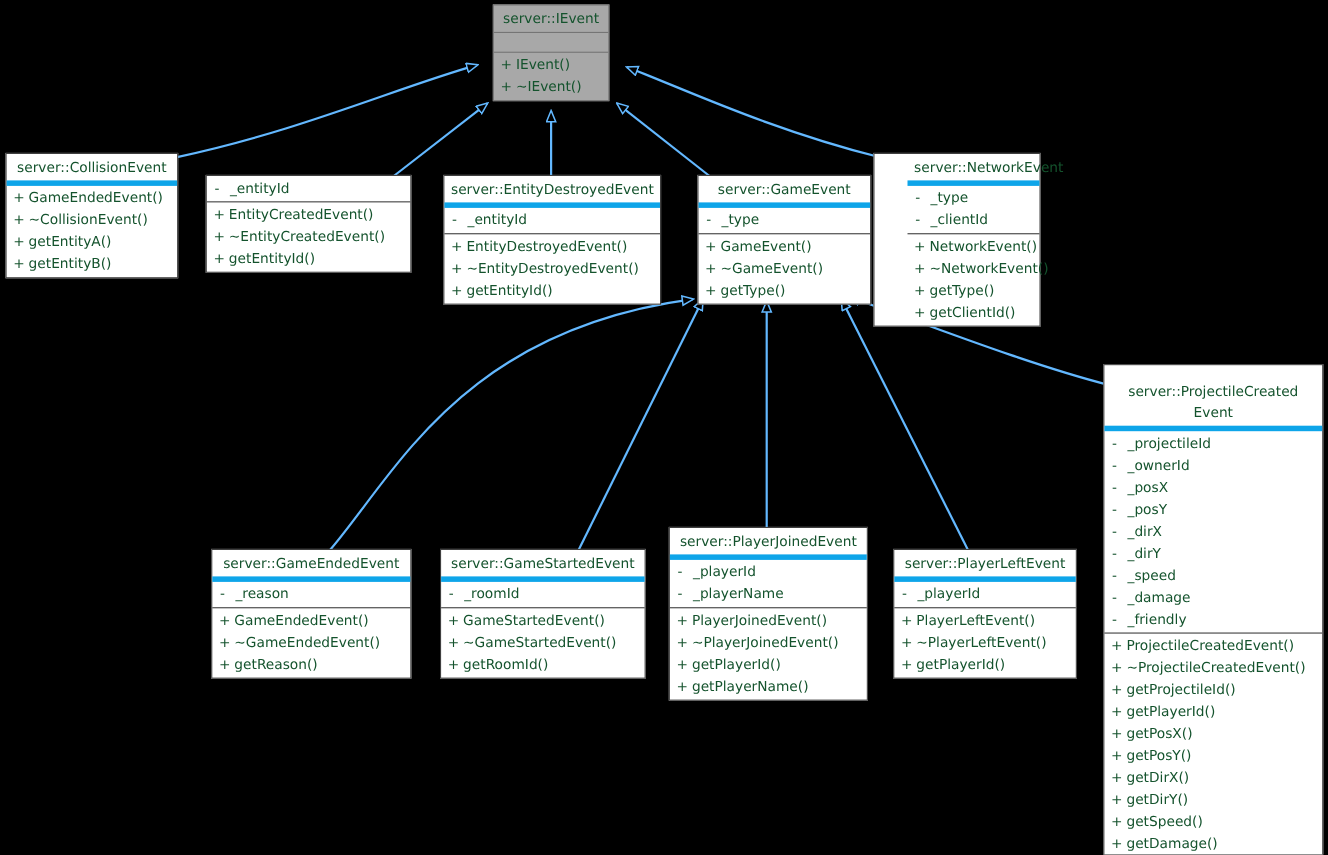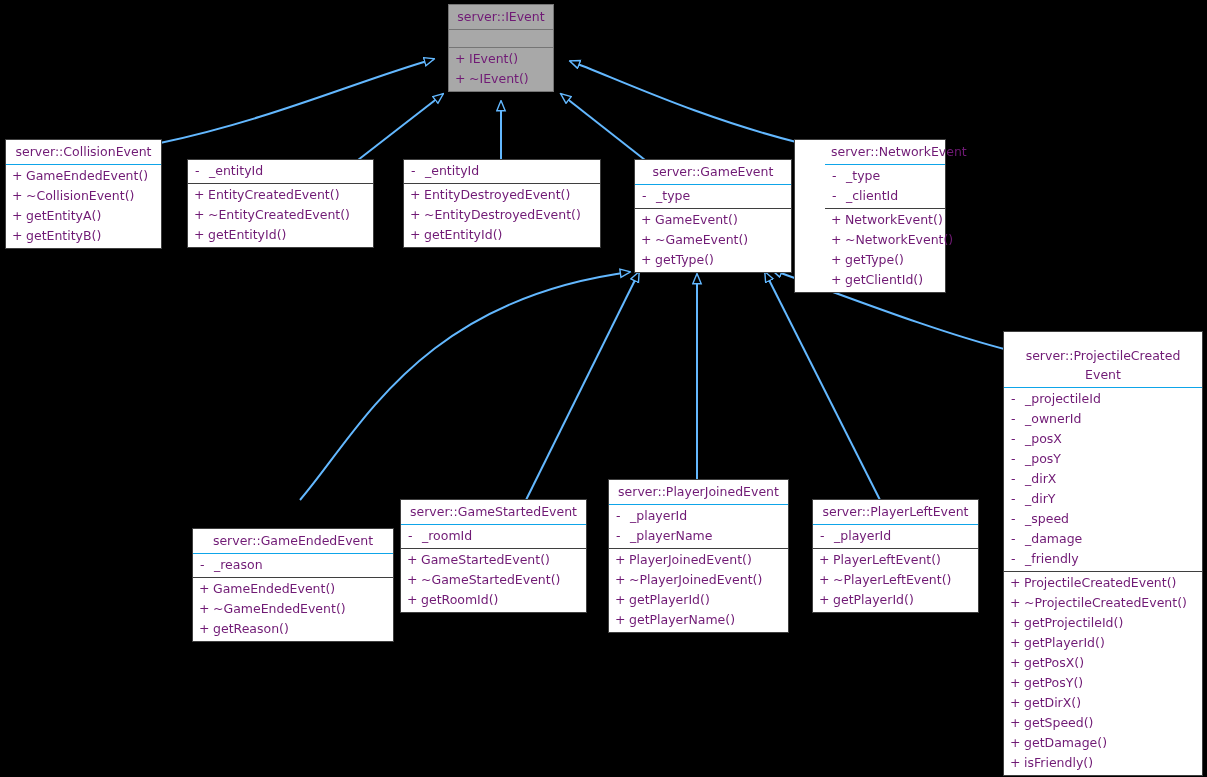--- a/index.html
+++ b/index.html
@@ -23,32 +23,32 @@
     height: 777px;
     pointer-events: none;
     z-index: 1;
   }
   .node {
     position: absolute;
     z-index: 2;
     background: #ffffff;
     border: 1px solid #3f3f3f;
     box-sizing: border-box;
-    color: #701a75;
+    color: #14532d;
     font-size: 12.5px;
     line-height: 20px;
   }
   .node.root {
     background: #a8a8a8;
     border: 1px solid #757575;
   }
   .node .title {
     text-align: center;
     padding: 2px 6px 3px 6px;
-    border-bottom: 1px solid #0ea5e9;
+    border-bottom: 5px solid #0ea5e9;
     white-space: nowrap;
     font-size: 12.5px;
     line-height: 19px;
   }
   .node.root .title {
     border-bottom: 1px solid #757575;
   }
   .node .title.wrap { white-space: normal; margin-top: 12px; }
   .node .sec {
     border-bottom: 1px solid #3f3f3f;
@@ -133,20 +133,21 @@
       <div class="row"><span class="vis priv">-</span><span class="nm">_entityId</span></div>
     </div>
     <div class="sec last">
       <div class="row"><span class="vis">+</span><span class="nm">EntityCreatedEvent()</span></div>
       <div class="row"><span class="vis">+</span><span class="nm">~EntityCreatedEvent()</span></div>
       <div class="row"><span class="vis">+</span><span class="nm">getEntityId()</span></div>
     </div>
   </div>
 
   <div class="node" style="left:403px; top:159px; width:198px;">
+    <div class="title">server::EntityDestroyedEvent</div>
     <div class="sec">
       <div class="row"><span class="vis priv">-</span><span class="nm">_entityId</span></div>
     </div>
     <div class="sec last">
       <div class="row"><span class="vis">+</span><span class="nm">EntityDestroyedEvent()</span></div>
       <div class="row"><span class="vis">+</span><span class="nm">~EntityDestroyedEvent()</span></div>
       <div class="row"><span class="vis">+</span><span class="nm">getEntityId()</span></div>
     </div>
   </div>
 
@@ -193,27 +194,28 @@
       <div class="row"><span class="vis priv">-</span><span class="nm">_friendly</span></div>
     </div>
     <div class="sec last">
       <div class="row"><span class="vis">+</span><span class="nm">ProjectileCreatedEvent()</span></div>
       <div class="row"><span class="vis">+</span><span class="nm">~ProjectileCreatedEvent()</span></div>
       <div class="row"><span class="vis">+</span><span class="nm">getProjectileId()</span></div>
       <div class="row"><span class="vis">+</span><span class="nm">getPlayerId()</span></div>
       <div class="row"><span class="vis">+</span><span class="nm">getPosX()</span></div>
       <div class="row"><span class="vis">+</span><span class="nm">getPosY()</span></div>
       <div class="row"><span class="vis">+</span><span class="nm">getDirX()</span></div>
+      <div class="row"><span class="vis">+</span><span class="nm">getDirY()</span></div>
       <div class="row"><span class="vis">+</span><span class="nm">getSpeed()</span></div>
       <div class="row"><span class="vis">+</span><span class="nm">getDamage()</span></div>
       <div class="row"><span class="vis">+</span><span class="nm">isFriendly()</span></div>
     </div>
   </div>
 
-  <div class="node" style="left:192px; top:528px; width:202px;">
+  <div class="node" style="left:192px; top:499px; width:182px;">
     <div class="title">server::GameEndedEvent</div>
     <div class="sec">
       <div class="row"><span class="vis priv">-</span><span class="nm">_reason</span></div>
     </div>
     <div class="sec last">
       <div class="row"><span class="vis">+</span><span class="nm">GameEndedEvent()</span></div>
       <div class="row"><span class="vis">+</span><span class="nm">~GameEndedEvent()</span></div>
       <div class="row"><span class="vis">+</span><span class="nm">getReason()</span></div>
     </div>
   </div>

